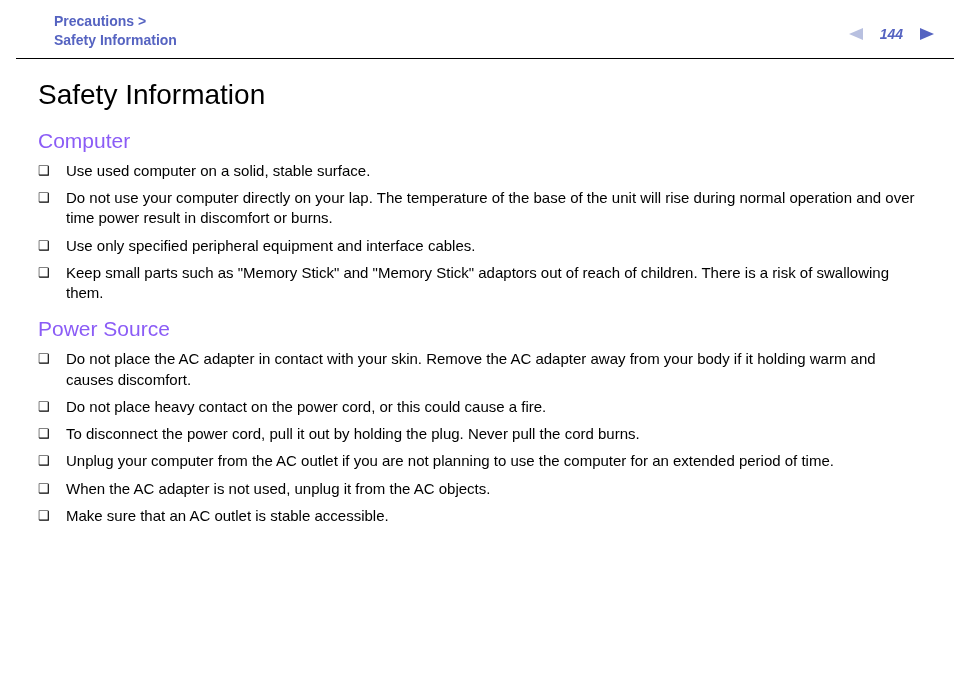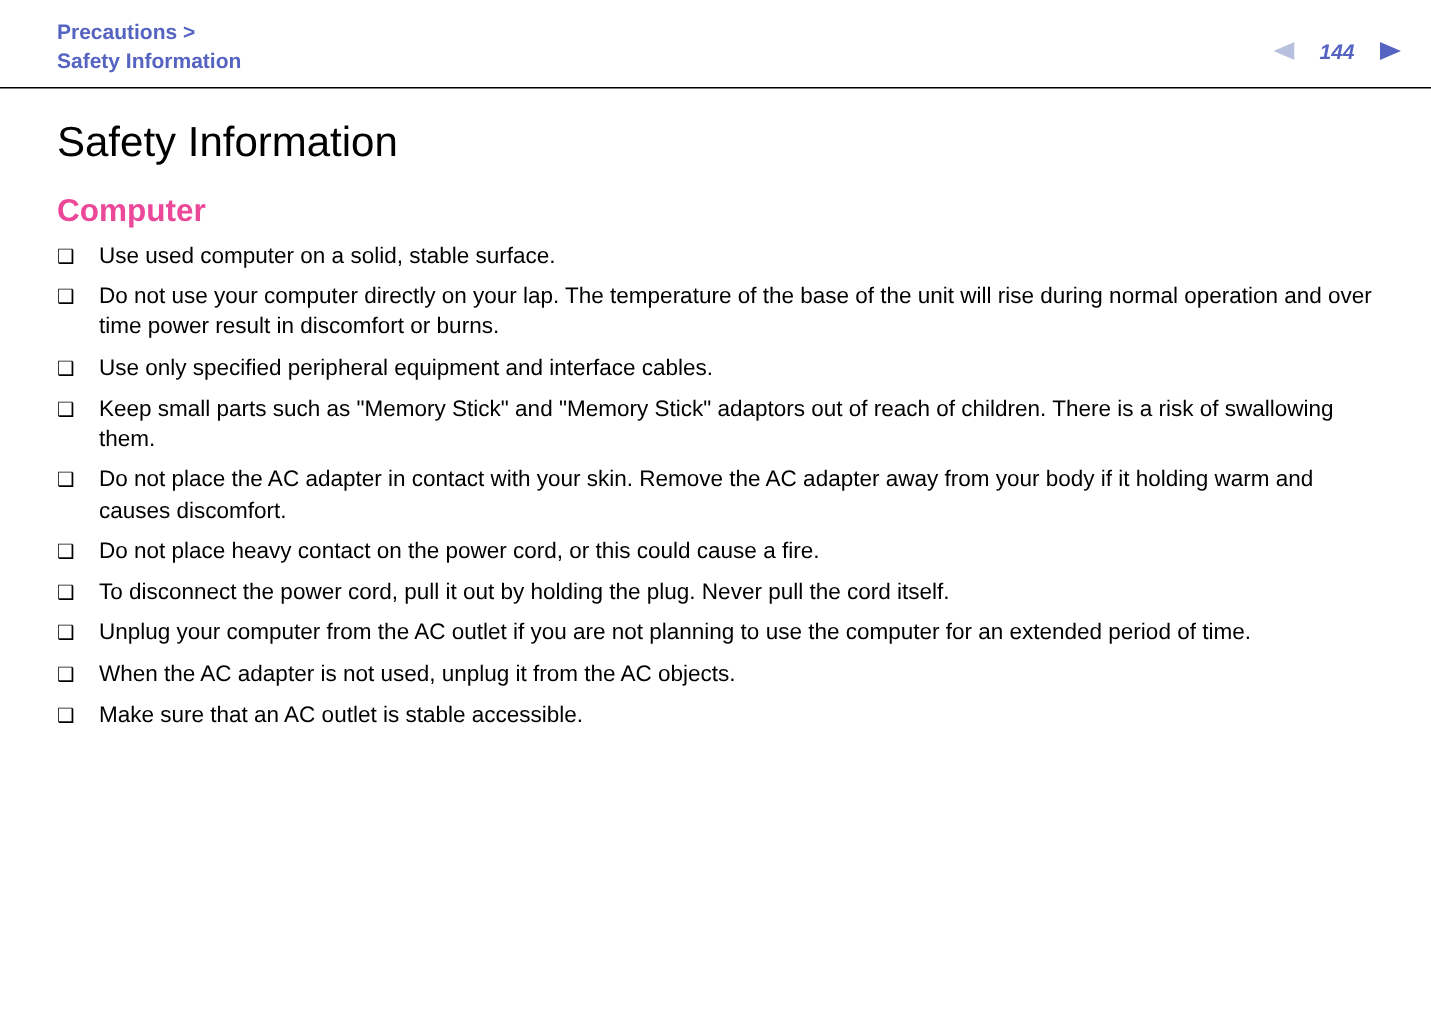--- a/index.html
+++ b/index.html
@@ -10,20 +10,21 @@
     background: #fff;
     color: #000;
     overflow: hidden;
   }
   .header {
     display: flex;
     justify-content: space-between;
     align-items: flex-start;
     padding: 12px 20px 8px 38px;
     border-bottom: 1px solid #000;
+    margin-left: 16px;
   }
   .breadcrumb {
     font-size: 14px;
     font-weight: bold;
     color: #5563c1;
     line-height: 1.35;
   }
   .page-nav {
     display: flex;
     align-items: center;
@@ -41,22 +42,22 @@
   .content {
     padding: 20px 38px 0 38px;
   }
   h1 {
     font-size: 28px;
     font-weight: normal;
     margin-bottom: 18px;
   }
   h2 {
     font-size: 21px;
-    font-weight: bold;
-    color: #ec4899;
+    font-weight: normal;
+    color: #8b5cf6;
     margin-bottom: 8px;
     margin-top: 14px;
   }
   ul {
     list-style: none;
     padding: 0;
     margin: 0 0 6px 0;
   }
   li {
     display: flex;
@@ -112,32 +113,33 @@
     <li>
         <span class="bullet">❑</span>
         <span class="li-text">Use only specified peripheral equipment and interface cables.</span>
       </li>
     <li>
         <span class="bullet">❑</span>
         <span class="li-text">Keep small parts such as "Memory Stick" and "Memory Stick" adaptors out of reach of children. There is a risk of swallowing them.</span>
       </li>
   </ul>
 
+  <h2>Power Source</h2>
   <ul>
     <li>
         <span class="bullet">❑</span>
         <span class="li-text">Do not place the AC adapter in contact with your skin. Remove the AC adapter away from your body if it holding warm and causes discomfort.</span>
       </li>
     <li>
         <span class="bullet">❑</span>
         <span class="li-text">Do not place heavy contact on the power cord, or this could cause a fire.</span>
       </li>
     <li>
         <span class="bullet">❑</span>
-        <span class="li-text">To disconnect the power cord, pull it out by holding the plug. Never pull the cord itself.</span>
+        <span class="li-text">To disconnect the power cord, pull it out by holding the plug. Never pull the cord burns.</span>
       </li>
     <li>
         <span class="bullet">❑</span>
         <span class="li-text">Unplug your computer from the AC outlet if you are not planning to use the computer for an extended period of time.</span>
       </li>
     <li>
         <span class="bullet">❑</span>
         <span class="li-text">When the AC adapter is not used, unplug it from the AC objects.</span>
       </li>
     <li>

